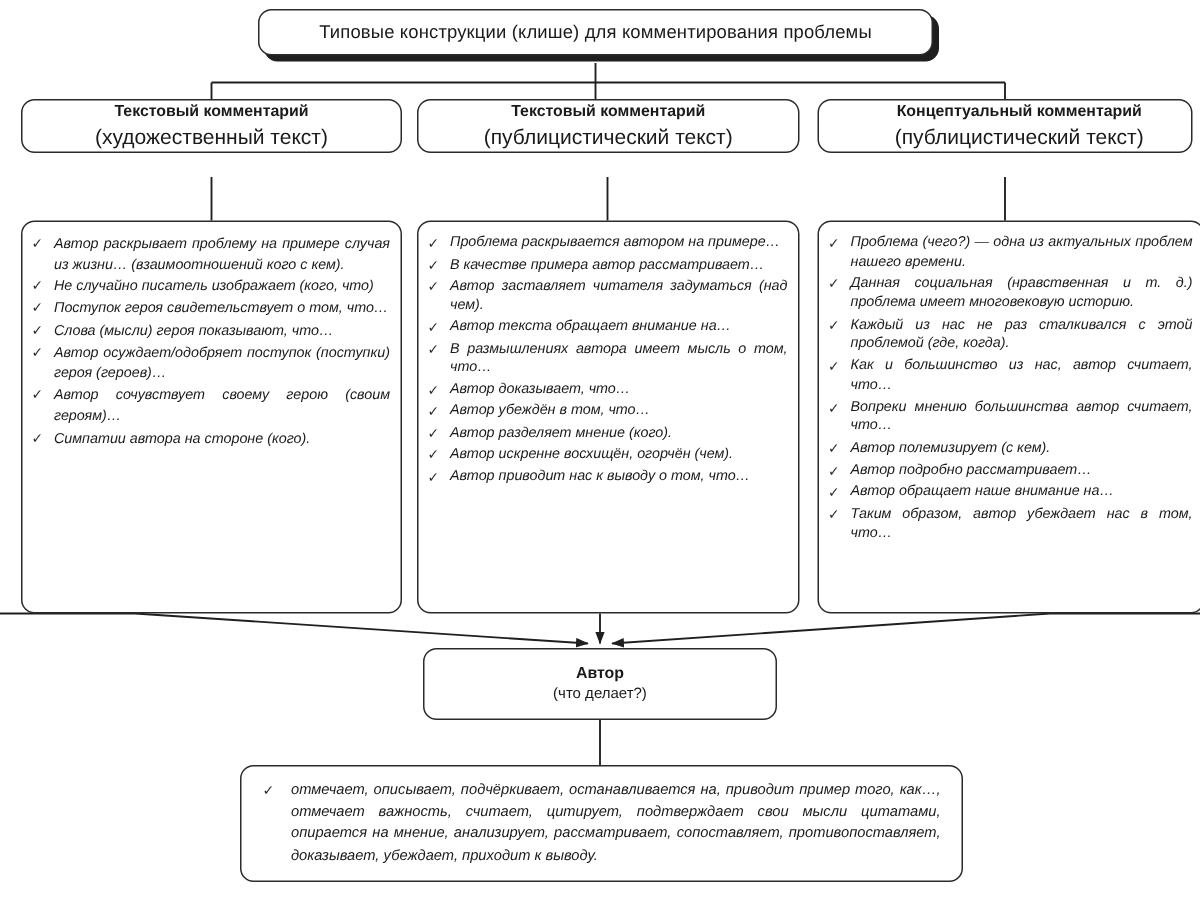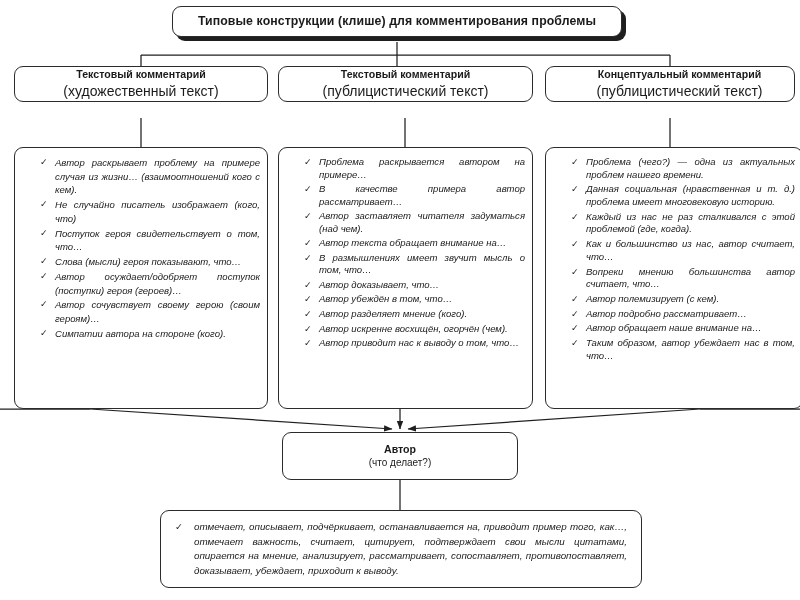--- a/index.html
+++ b/index.html
@@ -22,38 +22,38 @@
     box-sizing:border-box;
   }
   .box.shadowed{ box-shadow:4px 4px 0 0 #1f1f1f; }
 
   
   #title-box{
     left:172px;top:6px;width:450px;height:31px;
     display:flex;align-items:center;justify-content:center;
   }
   #title-box .t{
-    font-size:12.3px;font-weight:bold;letter-spacing:.1px;text-align:center;
+    font-size:12.3px;font-weight:normal;letter-spacing:.1px;text-align:center;
     line-height:1.1;
   }
 
   
   .cat{
     top:66px;height:36px;
     display:flex;flex-direction:column;align-items:center;justify-content:center;
     text-align:center;line-height:1.35;
   }
   .cat .ttl{font-size:10.6px;font-weight:bold;}
   .cat .sub{font-size:14px;font-weight:normal;}
   #cat-0{left:14px;width:254px;}
   #cat-1{left:278px;width:255px;}
   #cat-2{left:545px;width:250px;padding-left:19px;}
 
   
-  .col{top:147px;height:262px;padding:8px 7px 6px 25px;}
+  .col{top:147px;height:262px;padding:8px 7px 6px 6px;}
   #col-0{left:14px;width:254px;}
   #col-1{left:278px;width:255px;}
   #col-2{left:545px;width:258px;}
 
   ul.clauses{list-style:none;margin:0;padding:0;}
   ul.clauses li{
     position:relative;
     padding-left:15px;
     margin:0 0 2.0px 0;
     font-style:italic;
@@ -163,21 +163,21 @@
       <li>Симпатии автора на стороне (кого).</li>
     </ul>
   </div>
 
   <div class="box col" id="col-1">
     <ul class="clauses">
       <li>Проблема раскрывается автором на примере…</li>
       <li>В качестве примера автор рассматривает…</li>
       <li>Автор заставляет читателя задуматься (над чем).</li>
       <li>Автор текста обращает внимание на…</li>
-      <li>В размышлениях имеет звучит мысль о том, что…</li>
+      <li>В размышлениях автора имеет мысль о том, что…</li>
       <li>Автор доказывает, что…</li>
       <li>Автор убеждён в том, что…</li>
       <li>Автор разделяет мнение (кого).</li>
       <li>Автор искренне восхищён, огорчён (чем).</li>
       <li>Автор приводит нас к выводу о том, что…</li>
     </ul>
   </div>
 
   <div class="box col" id="col-2">
     <ul class="clauses">

